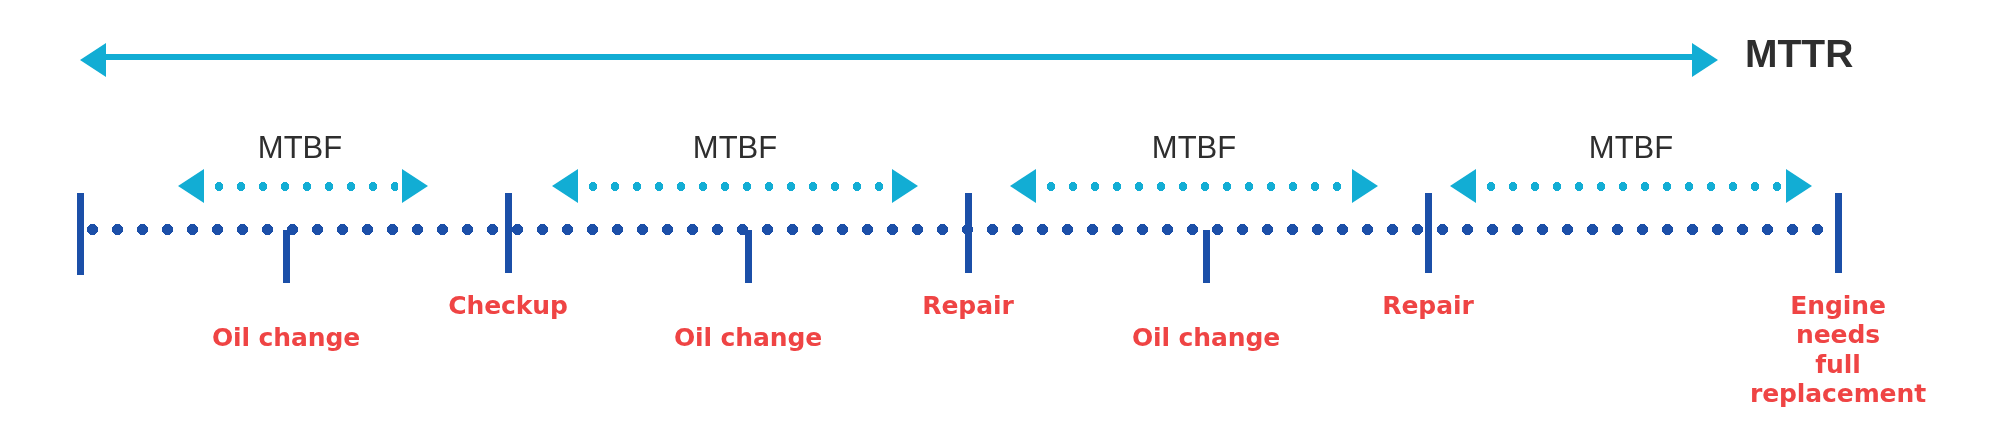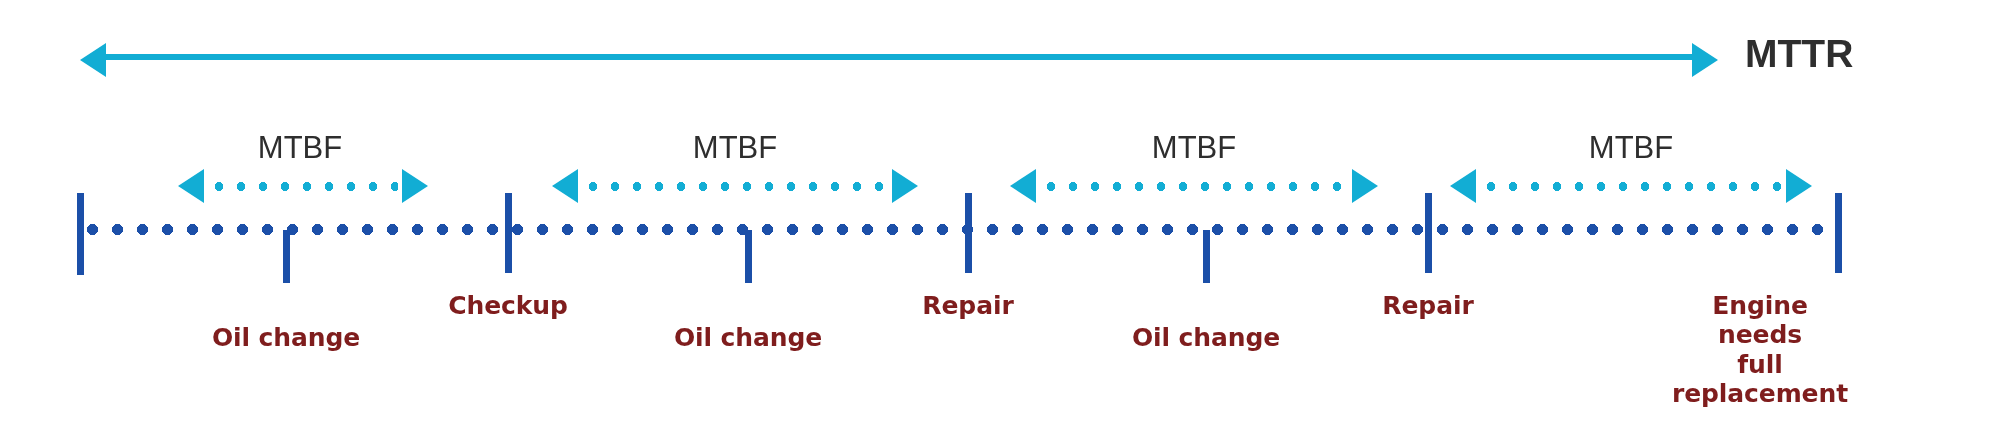--- a/index.html
+++ b/index.html
@@ -82,21 +82,21 @@
     font-size: 31px;
     transform: translateX(-50%);
     text-align: right;
   }
   .mttr-label {
     font-size: 39px;
     font-weight: 700;
   }
   .event-label {
     position: absolute;
-    color: #7f1d1d;
+    color: #ef4444;
     font-family: "DejaVu Sans", sans-serif;
     font-size: 25px;
     font-weight: 700;
     letter-spacing: -0.1px;
     line-height: 1.17;
     transform: translateX(-50%);
     text-align: center;
     white-space: pre-line;
   }
 </style>
@@ -164,18 +164,18 @@
       <div>
         <div class="tick" style="left: 1203px; top: 230px; height: 53px;"></div>
         <div class="event-label" style="left: 1206px; top: 323px;">Oil change</div>
       </div>
       <div>
         <div class="tick" style="left: 1425px; top: 193px; height: 80px;"></div>
         <div class="event-label" style="left: 1428px; top: 291px;">Repair</div>
       </div>
       <div>
         <div class="tick" style="left: 1835px; top: 193px; height: 80px;"></div>
-        <div class="event-label" style="left: 1760px; top: 291px;">Engine needs
+        <div class="event-label" style="left: 1838px; top: 291px;">Engine needs
 full replacement</div>
       </div>
     </div>
 
 </div>
 
 </body></html>

